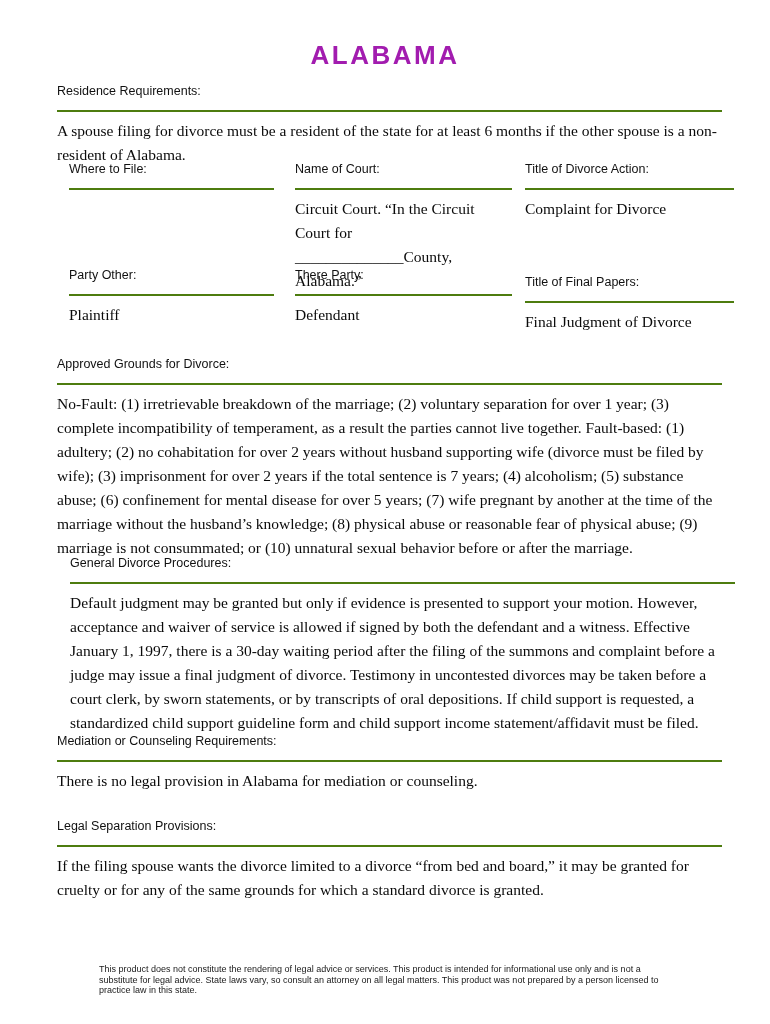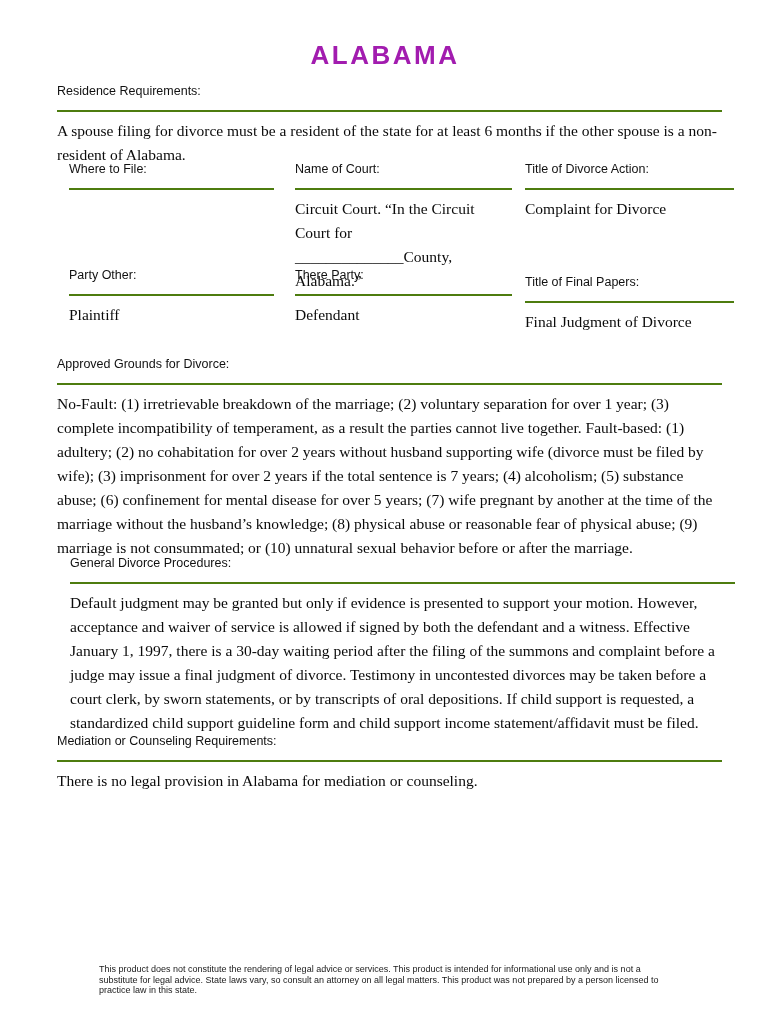--- a/index.html
+++ b/index.html
@@ -120,16 +120,20 @@
   <div class="section" style="top:556px;margin-left:13px;">
     <span class="sec-label">General Divorce Procedures:</span>
     <div class="sec-body">Default judgment may be granted but only if evidence is presented to support your motion. However, acceptance and waiver of service is allowed if signed by both the defendant and a witness. Effective January 1, 1997, there is a 30-day waiting period after the filing of the summons and complaint before a judge may issue a final judgment of divorce. Testimony in uncontested divorces may be taken before a court clerk, by sworn statements, or by transcripts of oral depositions. If child support is requested, a standardized child support guideline form and child support income statement/affidavit must be filed.</div>
   </div>
 
   <div class="section" style="top:734px;">
     <span class="sec-label">Mediation or Counseling Requirements:</span>
     <div class="sec-body">There is no legal provision in Alabama for mediation or counseling.</div>
   </div>
 
+  <div class="section" style="top:819px;">
+    <span class="sec-label">Legal Separation Provisions:</span>
+    <div class="sec-body">If the filing spouse wants the divorce limited to a divorce “from bed and board,” it may be granted for cruelty or for any of the same grounds for which a standard divorce is granted.</div>
+  </div>
 
   <div class="footer">This product does not constitute the rendering of legal advice or services. This product is intended for informational use only and is not a substitute for legal advice. State laws vary, so consult an attorney on all legal matters. This product was not prepared by a person licensed to practice law in this state.</div>
 
 </div>
 
 </body></html>

